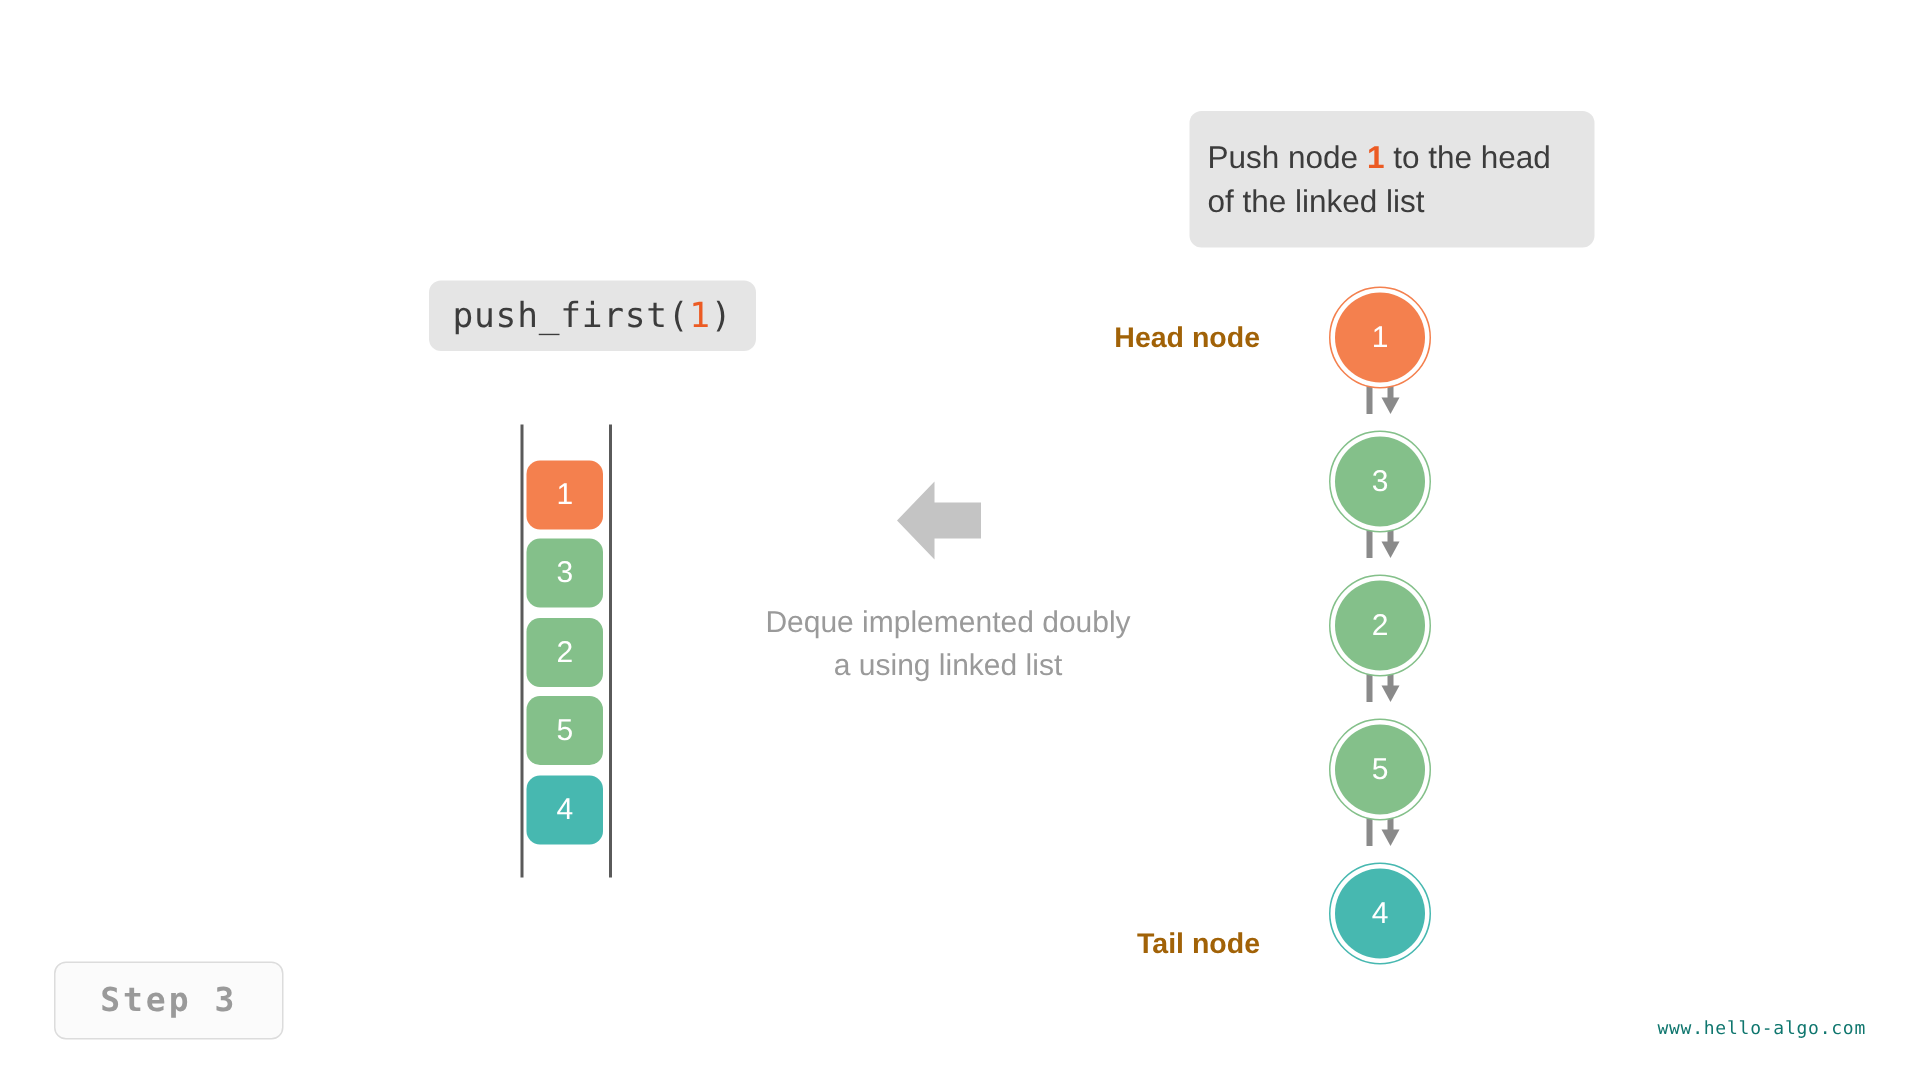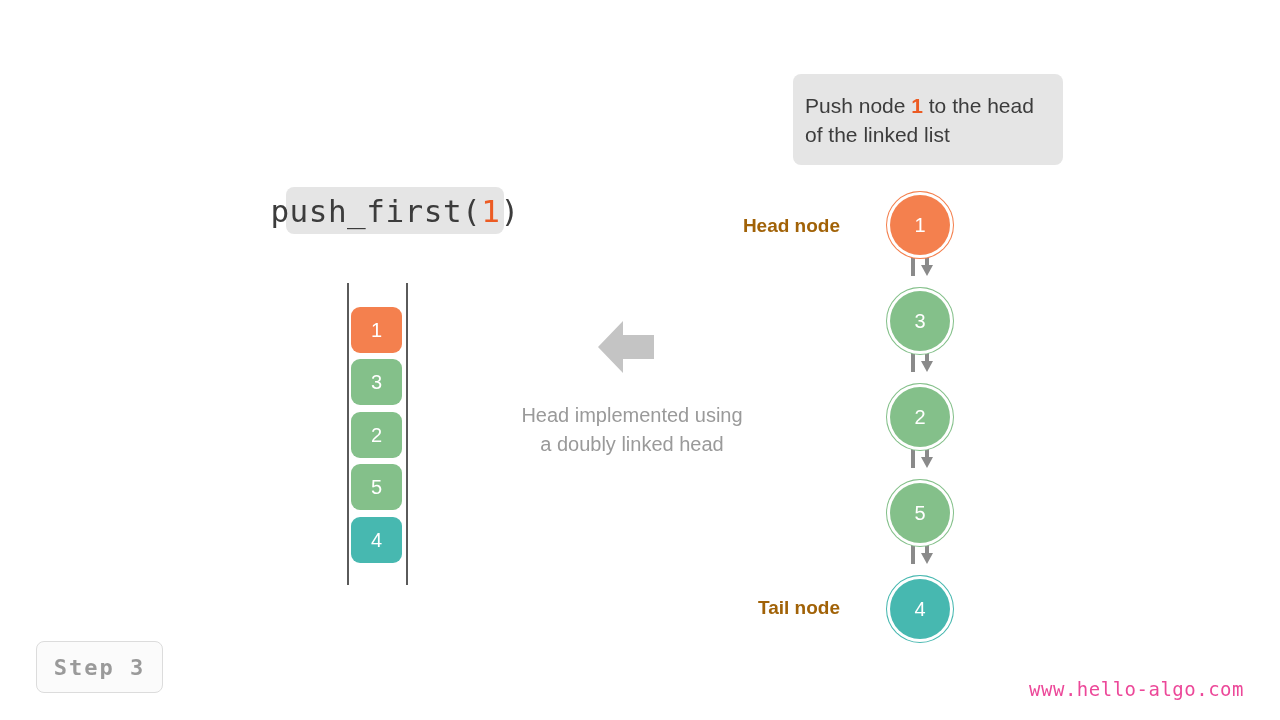--- a/index.html
+++ b/index.html
@@ -44,32 +44,32 @@
     font-weight: bold;
   }
 
   #op-label-box {
     left: 286px;
     top: 187px;
     width: 218px;
     height: 47px;
     justify-content: center;
     font-family: "DejaVu Sans Mono", "Liberation Mono", monospace;
-    font-size: 31px;
+    font-size: 23px;
     letter-spacing: 0.5px;
     color: #3c3c3c;
   }
   #op-label-box .accent-num { font-weight: normal; }
 
   
   #step-badge {
     position: absolute;
     left: 36px;
     top: 641px;
-    width: 127px;
+    width: 153px;
     height: 52px;
     border: 1px solid #dcdcdc;
     border-radius: 8px;
     background: #fbfbfb;
     display: flex;
     align-items: center;
     justify-content: center;
     font-family: "DejaVu Sans Mono", "Liberation Mono", monospace;
     font-size: 22px;
     letter-spacing: 2px;
@@ -77,22 +77,22 @@
     font-weight: bold;
     box-sizing: border-box;
   }
 
   
   #watermark {
     position: absolute;
     right: 36px;
     top: 678px;
     font-family: "DejaVu Sans Mono", "Liberation Mono", monospace;
-    font-size: 19px;
-    color: #ec4899;
+    font-size: 12px;
+    color: #0f766e;
     letter-spacing: 0.5px;
   }
 
   
   #array-region {
     position: absolute;
     left: 344px;
     top: 283px;
     width: 70px;
     height: 302px;
@@ -162,21 +162,21 @@
   
   .side-label {
     position: absolute;
     font-size: 19px;
     font-weight: bold;
     color: #a16207;
     text-align: right;
     white-space: nowrap;
   }
   #head-label { left: 610px; top: 215px; width: 230px; }
-  #tail-label { left: 610px; top: 597px; width: 230px; }
+  #tail-label { left: 610px; top: 619px; width: 230px; }
 
   
   #center-arrow {
     position: absolute;
     left: 596px;
     top: 318px;
     width: 60px;
     height: 58px;
   }
   #center-caption {
@@ -215,22 +215,22 @@
       <div class="cell" style="top: 181px; background: rgb(132, 192, 138);">5</div>
       <div class="cell" style="top: 234px; background: rgb(71, 184, 176);">4</div>
     </div>
 
   <div id="center-arrow">
     <svg width="60" height="58" viewBox="0 0 60 58" xmlns="http://www.w3.org/2000/svg">
       <path d="M2 29 L27 3 L27 17 L58 17 L58 41 L27 41 L27 55 Z" fill="#c4c4c4"></path>
     </svg>
   </div>
   <div id="center-caption">
-    <span>Head implemented using</span>
-    <span>a doubly linked head</span>
+    <span>Deque implemented doubly</span>
+    <span>a using linked list</span>
   </div>
 
   <div class="side-label" id="head-label">Head node</div>
   <div class="side-label" id="tail-label">Tail node</div>
 
   <div id="list-region">
       <div class="link-arrows" style="top: 60px;"><svg width="32" height="36" viewBox="0 0 32 36" xmlns="http://www.w3.org/2000/svg">
           <g fill="#8a8a8a">
             <rect x="7" y="8" width="4" height="28"></rect>
             <path d="M9 0 L15 11 L3 11 Z"></path>

